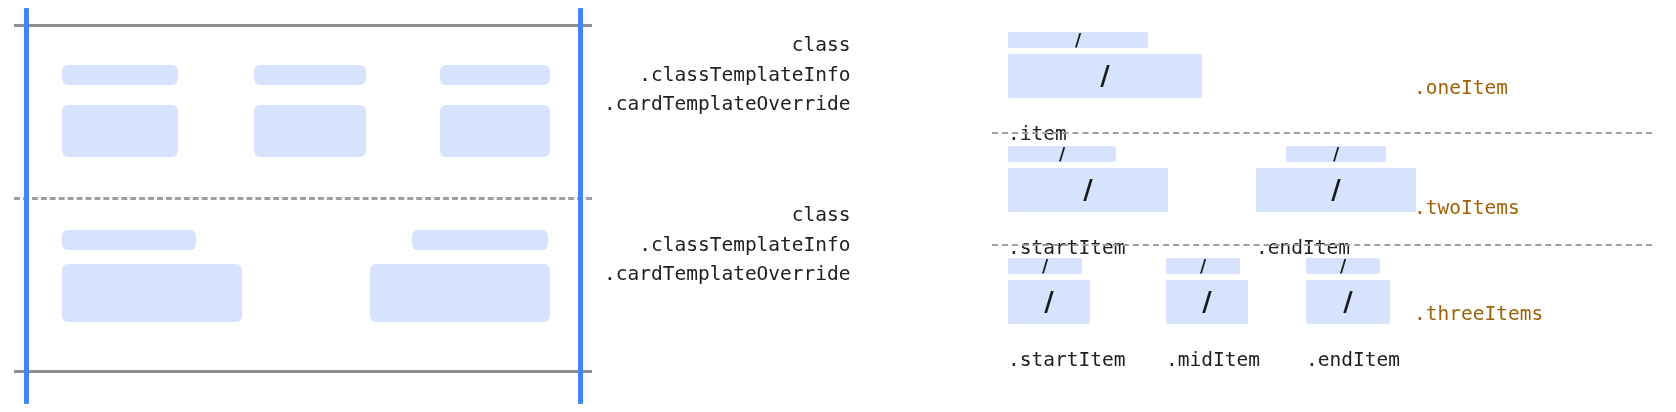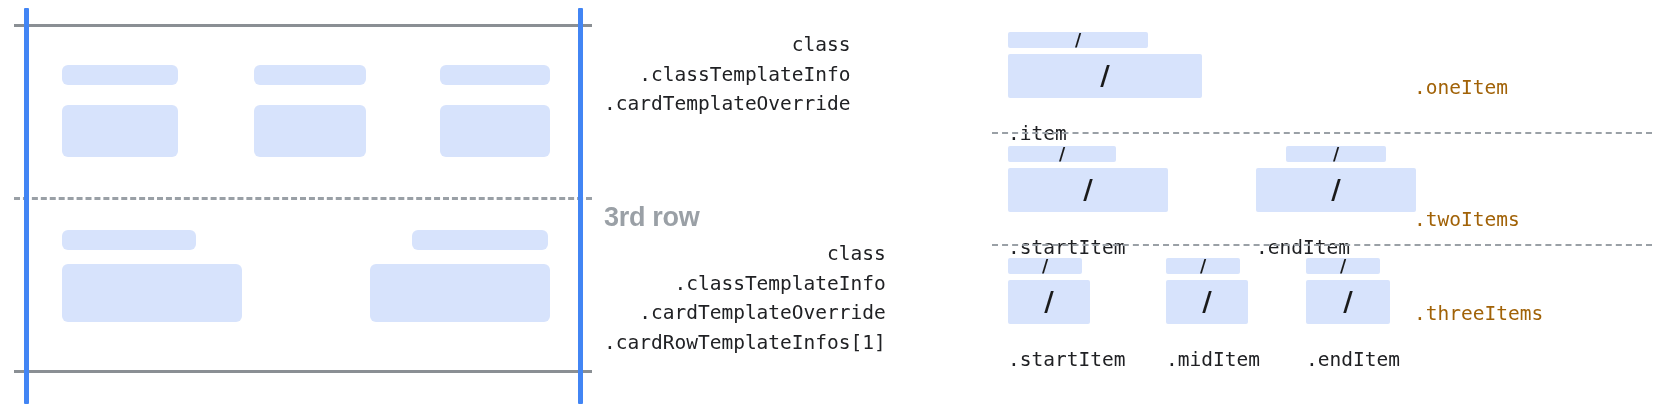--- a/index.html
+++ b/index.html
@@ -177,25 +177,23 @@
 
 <div id="class-col">
 
   <div class="row-block" id="row-block-2">
     <div class="code-line">class</div>
     <div class="code-line">.classTemplateInfo</div>
     <div class="code-line">.cardTemplateOverride</div>
   </div>
 
   <div class="row-block" id="row-block-3">
-    <div class="row-heading" style="color: rgb(154, 160, 166);">3rd row</div>
     <div class="code-line">class</div>
     <div class="code-line">.classTemplateInfo</div>
     <div class="code-line">.cardTemplateOverride</div>
-    <div class="code-line">.cardRowTemplateInfos[1]</div>
   </div>
 </div>
 
 <div id="variants">
 
   <div class="variant" id="variant-one">
     <div class="slot" style="left:18px; width:194px;">
       <div class="bar bar-small" style="width: 140px; background: rgb(215, 227, 252);">
         <span class="slash">/</span>
       </div>
@@ -223,21 +221,21 @@
     <div class="slot" style="left:266px; width:160px;">
       <div class="bar bar-small" style="width: 100px; margin-left: 30px; background: rgb(215, 227, 252);">
         <span class="slash">/</span>
       </div>
       <div class="bar bar-big" style="width: 160px; background: rgb(215, 227, 252);">
         <span class="slash">/</span>
       </div>
       <div class="slot-caption">.endItem</div>
     </div>
 
-    <div class="variant-label" style="left:424px; top:76px;text-align:right;">.twoItems</div>
+    <div class="variant-label" style="left:424px; top:64px;text-align:right;">.twoItems</div>
   </div>
 
   <div class="variant" id="variant-three">
     <div class="variant-sep"></div>
 
     <div class="slot" style="left:18px; width:82px;">
       <div class="bar bar-small" style="width: 74px; background: rgb(215, 227, 252);">
         <span class="slash">/</span>
       </div>
       <div class="bar bar-big" style="width: 82px; background: rgb(215, 227, 252);">

